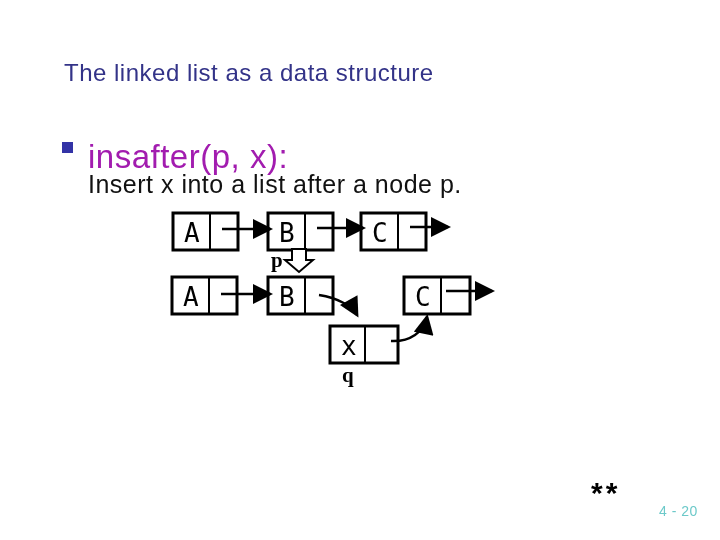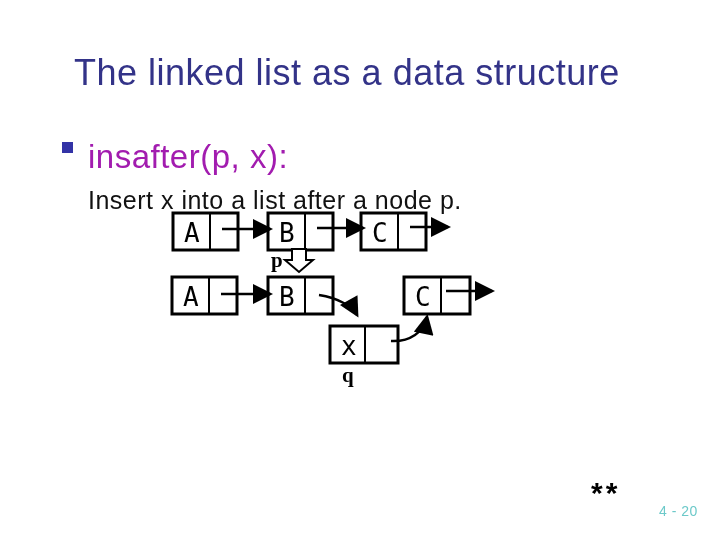--- a/index.html
+++ b/index.html
@@ -5,38 +5,37 @@
   html,body{margin:0;padding:0;background:#888;}
   .slide{
     position:relative;
     width:720px;height:540px;
     background:#ffffff;
     overflow:hidden;
     font-family:"Liberation Sans",sans-serif;
   }
   .title{
     position:absolute;left:64px;top:54px;
-    font-size:36px;line-height:38px;
+    font-size:24px;line-height:38px;
     color:#333388;
     letter-spacing:0.5px;
     white-space:nowrap;
-    margin-left:10px;
   }
   .bullet-square{
     position:absolute;left:62px;top:142px;
     width:11px;height:11px;
     background:#3333A6;
   }
   .bullet-heading{
     position:absolute;left:88px;top:143px;
     font-size:33px;line-height:28px;color:#a21caf;
     letter-spacing:0.5px;white-space:nowrap;
   }
   .bullet-body{
-    position:absolute;left:88px;top:186px;
+    position:absolute;left:88px;top:170px;
     font-size:25px;line-height:28px;color:#111;
     letter-spacing:0.5px;white-space:nowrap;
   }
   svg.diagram{position:absolute;left:0;top:0;width:720px;height:540px;}
   .node-letter{
     font-family:"DejaVu Sans Mono",monospace;
     font-size:26px;fill:#000;
   }
   .ptr-letter{
     font-family:"Liberation Serif",serif;

